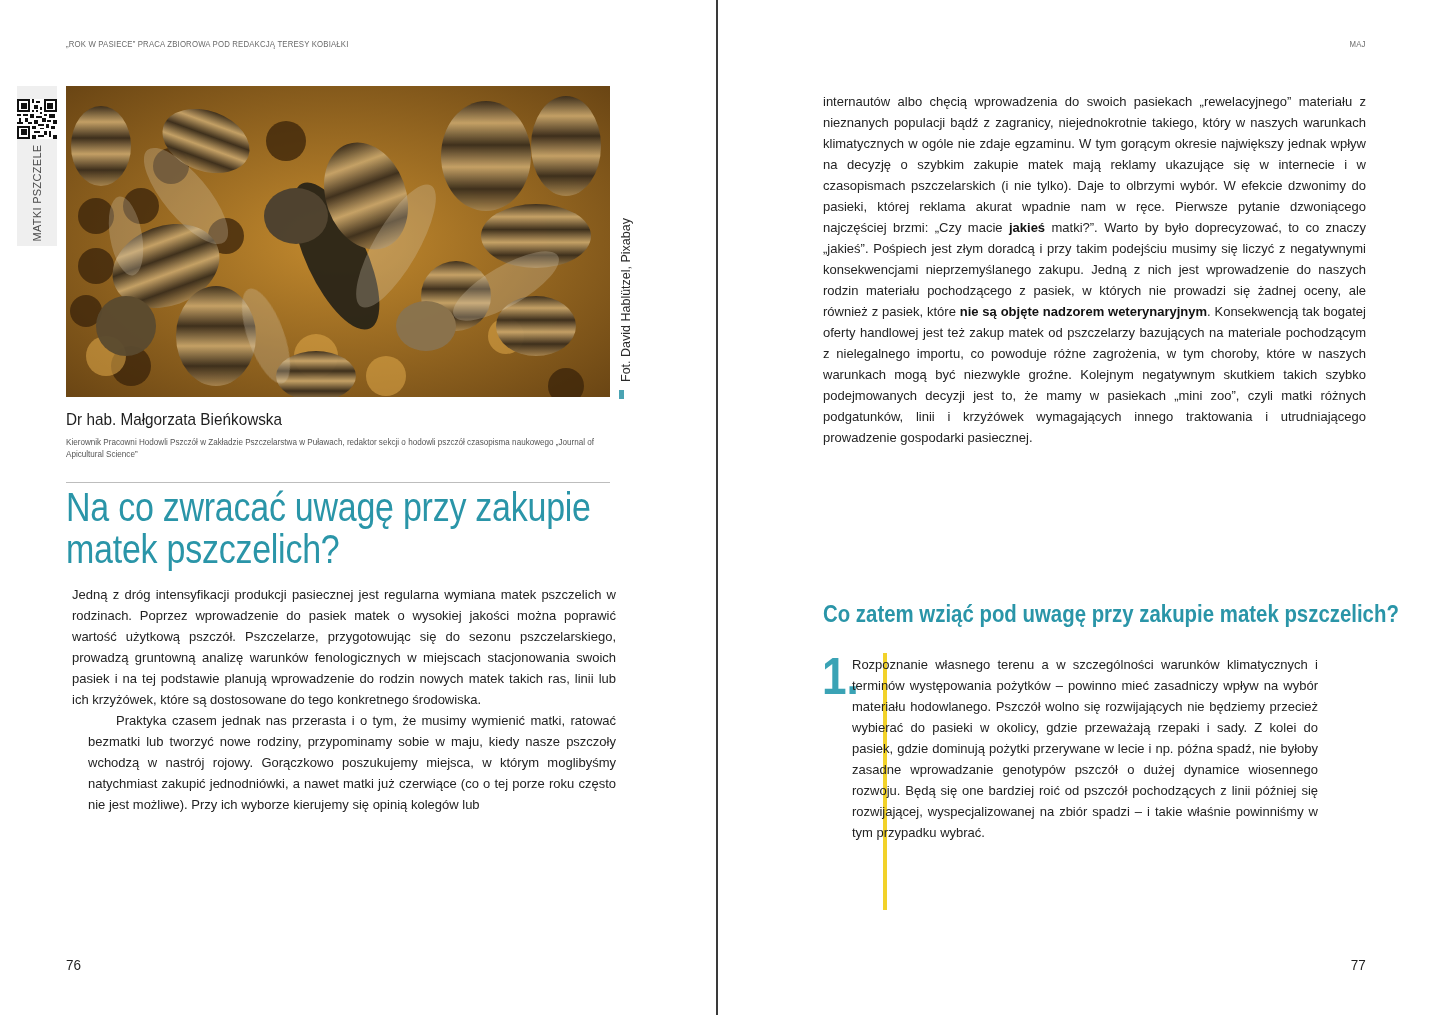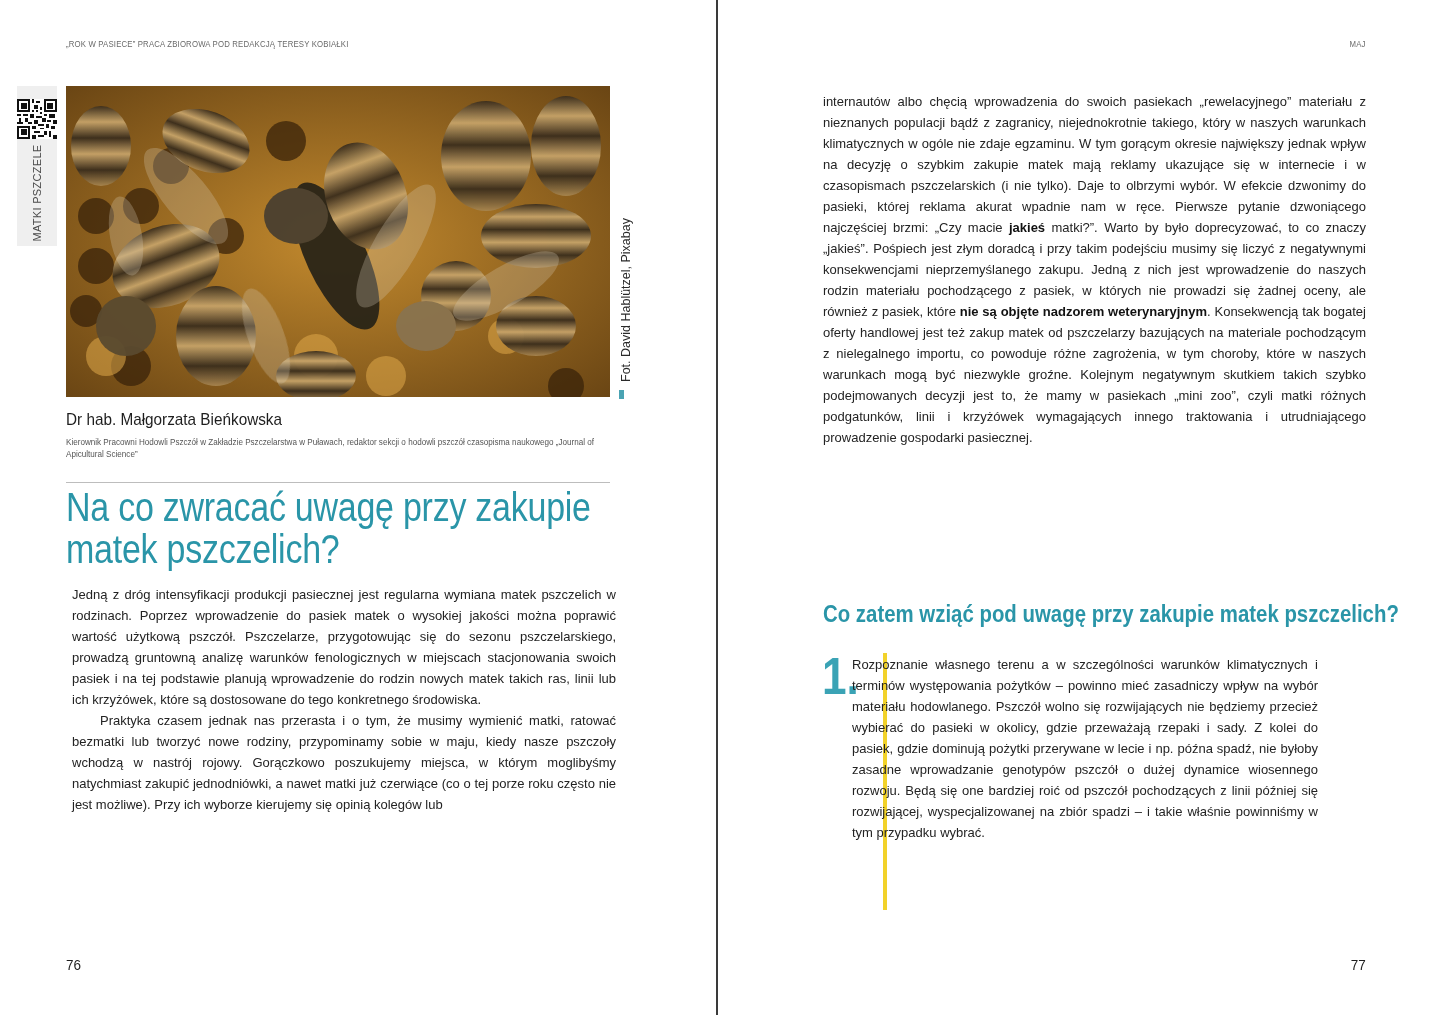--- a/index.html
+++ b/index.html
@@ -30,21 +30,21 @@
     .author-name { position: absolute; left: 66px; top: 410px; font-size: 17px; color: #1e1e1e; transform: scaleX(0.9); transform-origin: left top; white-space: nowrap; }
     .author-bio { position: absolute; left: 66px; top: 436px; width: 600px; font-size: 9px; line-height: 12px; color: #555; transform: scaleX(0.9); transform-origin: left top; }
 
     .title-rule { position: absolute; left: 66px; top: 482px; width: 544px; height: 1px; background: #bdbdbd; }
     .article-title { position: absolute; left: 66px; top: 486px; width: 560px; font-size: 40px; line-height: 42px; color: #2a95a8; font-weight: normal; font-family: "Liberation Sans Narrow", "Liberation Sans", sans-serif; transform: scaleX(0.85); transform-origin: left top; letter-spacing: -0.3px; }
     .article-title-inner { width: 660px; }
 
     .body-text { font-size: 13px; line-height: 21px; color: #232323; text-align: justify; }
     .left-body { position: absolute; left: 72px; top: 584px; width: 544px; }
     .left-body p { text-indent: 0; }
-    .left-body p + p { text-indent: 28px; }
+    .left-body p + p { text-indent: 28px; margin-left: 16px; }
 
     .right-body { position: absolute; left: 823px; top: 91px; width: 543px; }
     .right-body b { font-weight: bold; color: #111; }
 
     .subhead { position: absolute; left: 823px; top: 600px; font-size: 24px; color: #2a95a8; font-family: "Liberation Sans Narrow", "Liberation Sans", sans-serif; transform: scaleX(0.85); transform-origin: left top; white-space: nowrap; }
 
     .list-number { position: absolute; left: 822px; top: 648px; font-size: 52px; font-weight: bold; color: #3aa3b5; line-height: 56px; transform: scaleX(0.85); transform-origin: left top; }
     .list-bar { position: absolute; left: 883px; top: 653px; width: 4px; height: 257px; background: #f2d22a; }
     .list-text { position: absolute; left: 852px; top: 654px; width: 466px; }
 

